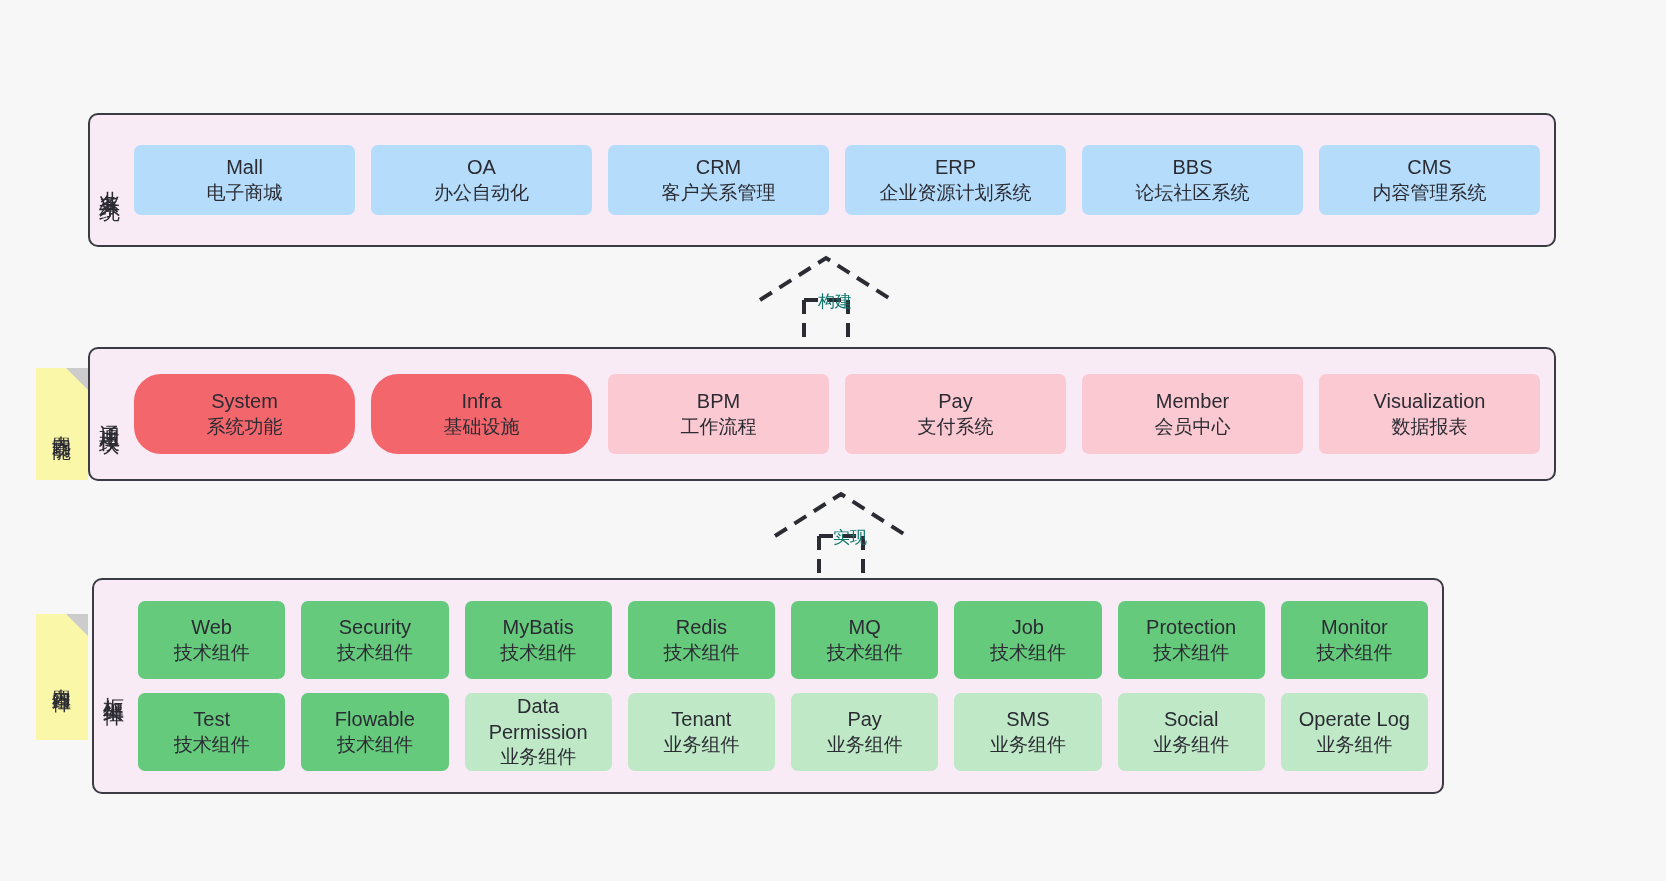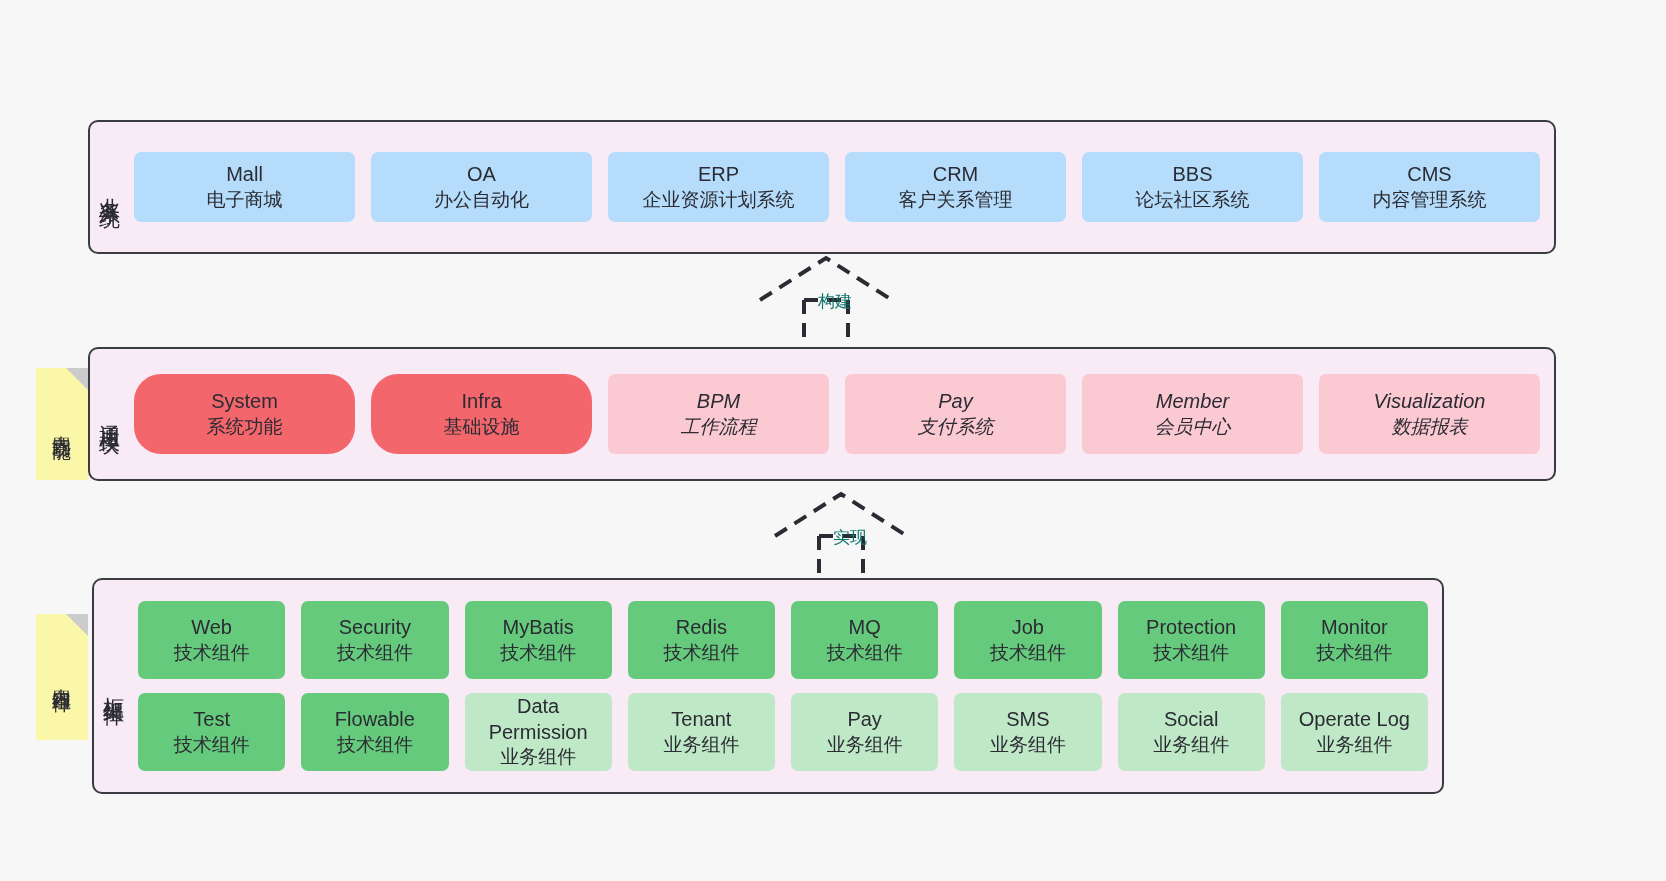--- a/index.html
+++ b/index.html
@@ -68,26 +68,26 @@
     line-height: 1.28;
     padding: 6px 4px;
     box-sizing: border-box;
   }
   .cell .t1 { font-size: 20px; }
   .cell .t2 { font-size: 19px; }
 
   
   .c-blue       { background: #b5ddfb; }
   .c-red        { background: #f2666c; border-radius: 27px; }
-  .c-pink       { background: #fbc9d2; font-style: italic; }
+  .c-pink       { background: #fbc9d2; }
   .c-green      { background: #65ca7c; }
   .c-greenlight { background: #bee8c6; align-items: center; }
 
   
-  #layer-business  { left: 88px;  top: 120px; width: 1468px; height: 134px; }
+  #layer-business  { left: 88px;  top: 113px; width: 1468px; height: 134px; }
   #layer-business .cell { height: 70px; }
 
   #layer-modules   { left: 88px;  top: 347px; width: 1468px; height: 134px; }
   #layer-modules .cell { height: 80px; }
 
   #layer-framework { left: 92px;  top: 578px; width: 1352px; height: 216px; }
   #layer-framework .cell { height: 78px; }
 
   
   .note {
@@ -146,26 +146,26 @@
       <div class="row">
         <div class="cell c-blue">
           <span class="t1">Mall</span>
           <span class="t2">电子商城</span>
         </div>
         <div class="cell c-blue">
           <span class="t1">OA</span>
           <span class="t2">办公自动化</span>
         </div>
         <div class="cell c-blue">
+          <span class="t1">CRM</span>
+          <span class="t2">客户关系管理</span>
+        </div>
+        <div class="cell c-blue">
           <span class="t1">ERP</span>
           <span class="t2">企业资源计划系统</span>
-        </div>
-        <div class="cell c-blue">
-          <span class="t1">CRM</span>
-          <span class="t2">客户关系管理</span>
         </div>
         <div class="cell c-blue">
           <span class="t1">BBS</span>
           <span class="t2">论坛社区系统</span>
         </div>
         <div class="cell c-blue">
           <span class="t1">CMS</span>
           <span class="t2">内容管理系统</span>
         </div>
       </div>

